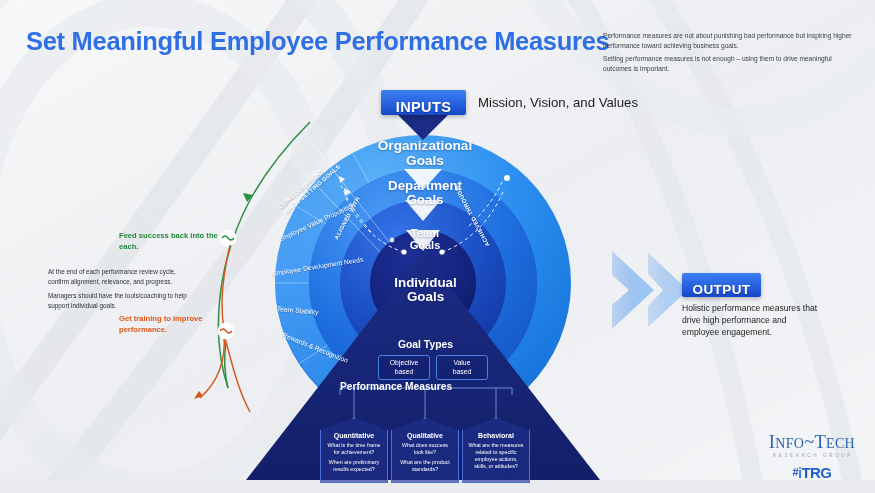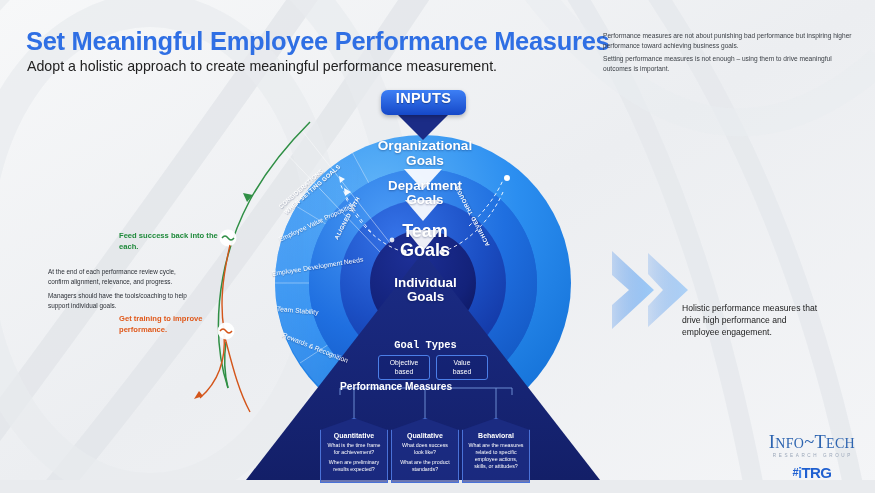--- a/index.html
+++ b/index.html
@@ -27,22 +27,22 @@
   .tr-note {
     position:absolute; right:16px; width:256px;
     font-size:6.6px; line-height:1.5; color:#3a3f45; z-index:6;
   }
   .tr-note.n1 { top:31px; }
   .tr-note.n2 { top:54px; }
 
   
   .pill {
     position:absolute; z-index:8;
-    border-radius:7px; color:#fff; font-weight:bold;
-    display:flex; align-items:flex-start; justify-content:center;
+    border-radius:2px; color:#fff; font-weight:bold;
+    display:flex; align-items:flex-end; justify-content:center;
     box-shadow:0 2px 4px rgba(0,0,0,.25);
   }
   .pill-inputs {
     left:381px; top:90px; width:85px; height:25px;
     font-size:14.5px; letter-spacing:.4px;
     background:linear-gradient(180deg,#3d7ff5 0%,#1548c8 100%);
   }
   .pill-inputs-text { text-shadow:0 1px 1px rgba(0,0,0,.3); }
   .inputs-caption {
     position:absolute; left:478px; top:95px; z-index:8;
@@ -63,21 +63,21 @@
   .diagram { position:absolute; left:0; top:0; z-index:3; }
 
   
   .ring-label {
     position:absolute; z-index:5; color:#fff; text-align:center;
     font-weight:bold; line-height:1.07; white-space:pre-line;
     text-shadow:0 1px 2px rgba(0,20,70,.35);
   }
   .rl-org  { left:335px; top:139px; width:180px; font-size:13.6px; }
   .rl-dept { left:345px; top:179px; width:160px; font-size:13.3px; }
-  .rl-team { left:355px; top:222px; width:140px; font-size:18px; }
+  .rl-team { left:355px; top:228px; width:140px; font-size:11px; }
   .rl-indiv{ left:358px; top:276px; width:135px; font-size:13.4px; }
 
   
   .sector-label {
     position:absolute; z-index:5; color:#fff;
     font-size:6.7px; white-space:nowrap;
     transform-origin:left center;
     text-shadow:0 1px 1px rgba(0,20,70,.3);
   }
   .sl-head {
@@ -87,21 +87,21 @@
   .curve-label {
     position:absolute; z-index:5; color:#fff;
     font-size:5.7px; font-weight:bold; letter-spacing:.5px;
     white-space:nowrap; transform-origin:left center;
     text-shadow:0 1px 1px rgba(0,20,70,.3);
   }
 
   
   .goal-types-title {
     position:absolute; left:353px; top:339px; width:145px; z-index:7;
-    text-align:center; color:#fff; font-weight:bold; font-size:10.4px;font-family:Liberation Mono, monospace;
+    text-align:center; color:#fff; font-weight:bold; font-size:10.4px;
   }
   .gt-box {
     position:absolute; z-index:7; width:52px; height:25px;
     border:1px solid #4c7fe8; border-radius:3px;
     background:rgba(18,32,112,.5);
     display:flex; align-items:center; justify-content:center;
     color:#fff; font-size:6.8px; text-align:center; line-height:1.25;
     white-space:pre-line;
   }
   .gt-obj { left:378px; top:355px; }
@@ -311,27 +311,27 @@
       <path d="M230,245 C222,280 220,305 224,330" stroke="#d4551a" stroke-width="1.4"></path>
       <path d="M224,334 C226,360 218,382 200,398" stroke="#d4551a" stroke-width="1.4"></path>
       <path d="M224,334 C232,364 238,390 250,412" stroke="#d4551a" stroke-width="1.4"></path>
       <path d="M203,396 l-9,3 l5,-8 Z" fill="#d4551a"></path>
       <circle cx="226" cy="331" r="8.5" fill="#ffffff" opacity=".95"></circle>
       <path d="M220,331 q3,-4 6,0 q3,4 6,0" stroke="#d4551a" stroke-width="1.4"></path>
     </g>
   </svg>
 
   <div class="title">Set Meaningful Employee Performance Measures</div>
-  <div class="subtitle">Adopt a holistic approach to create meaningful performance measurement.</div>
   <div class="tr-note n1">Performance measures are not about punishing bad performance but inspiring higher performance toward achieving business goals.</div>
   <div class="tr-note n2">Setting performance measures is not enough – using them to drive meaningful outcomes is important.</div>
 
   <div class="pill pill-inputs">
     <span class="pill-inputs-text">INPUTS</span>
   </div>
+  <div class="inputs-caption">Mission, Vision, and Values</div>
 
   <div class="ring-label rl-org">Organizational
 Goals</div>
   <div class="ring-label rl-dept">Department
 Goals</div>
   <div class="ring-label rl-team">Team
 Goals</div>
   <div class="ring-label rl-indiv">Individual
 Goals</div>
 
@@ -368,20 +368,23 @@
     <div class="card-q">What are the measures related to specific employee actions, skills, or attitudes?</div>
   </div>
 
   <div class="ann ann-green">Feed success back into the each.</div>
   <div class="ann ann-orange">Get training to improve performance.</div>
   <div class="ann ann-body">
     <p>At the end of each performance review cycle, confirm alignment, relevance, and progress.</p>
     <p>Managers should have the tools/coaching to help support individual goals.</p>
   </div>
 
+  <div class="pill pill-output">
+    <span class="pill-inputs-text">OUTPUT</span>
+  </div>
   <div class="output-caption">Holistic performance measures that drive high performance and employee engagement.</div>
 
   <div class="logo-wrap">
     <div class="logo-main"><span>I</span><span class="sm">NFO</span><span>~T</span><span class="sm">ECH</span></div>
     <div class="logo-sub">RESEARCH GROUP</div>
     <div class="logo-tag"><span class="hash">#</span><span class="i">i</span><span>TRG</span></div>
   </div>
 
 </div>
 

